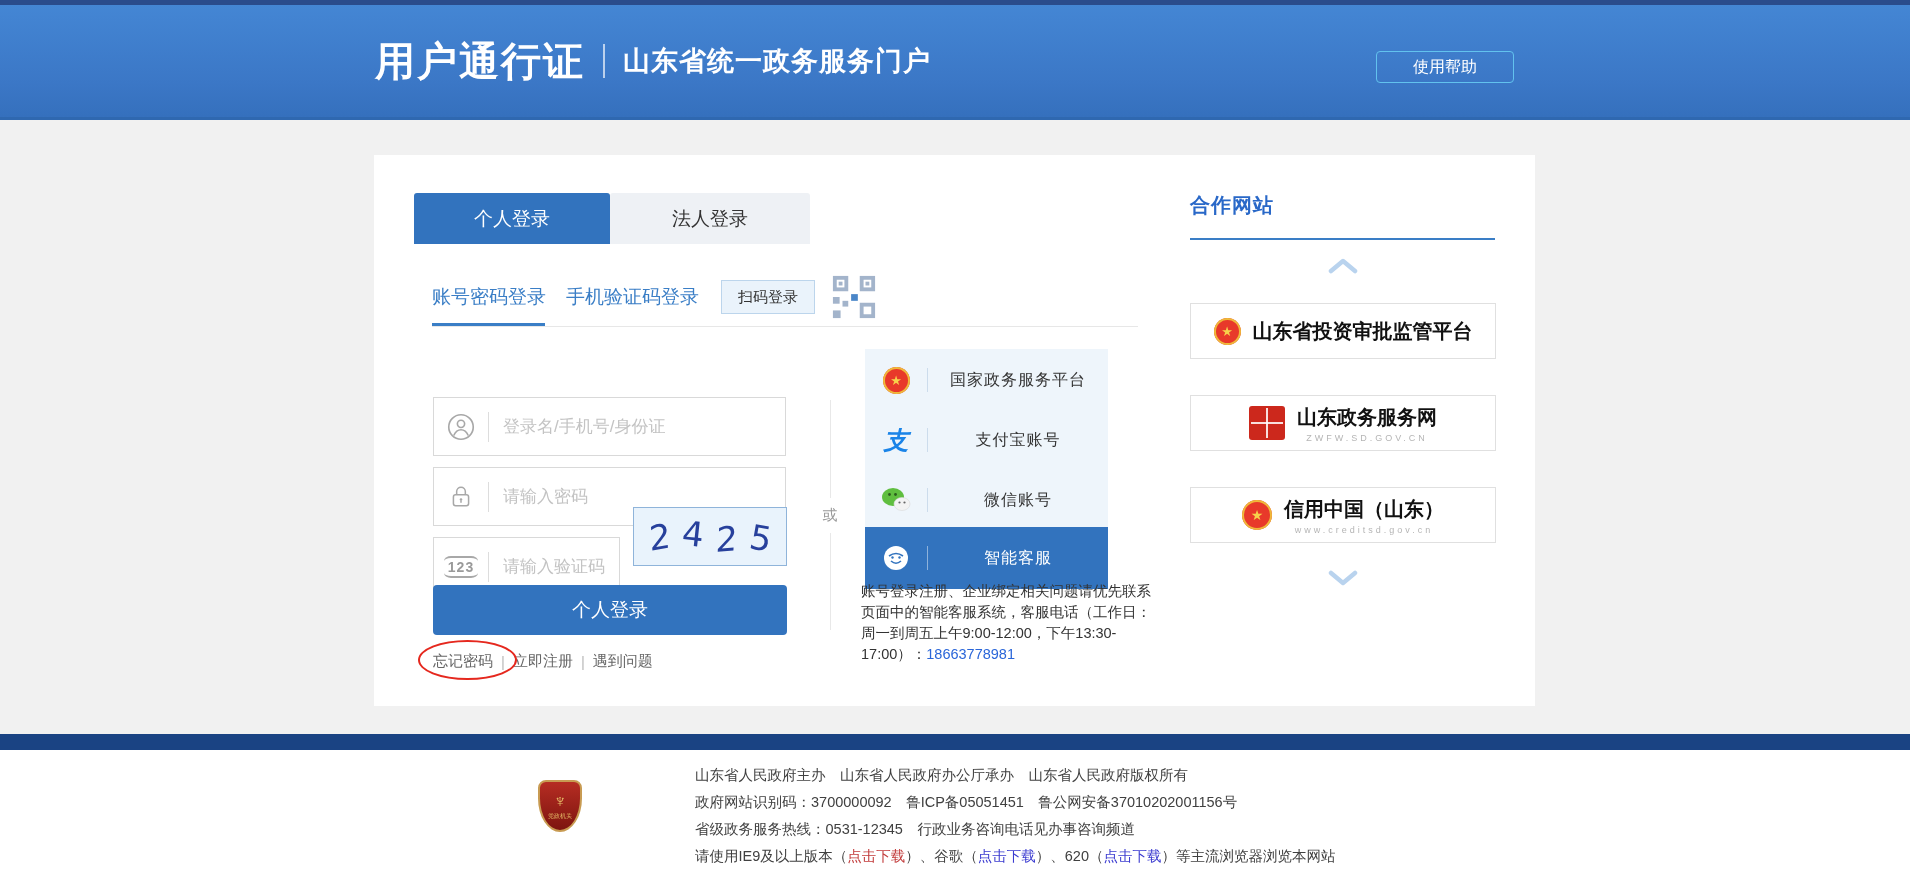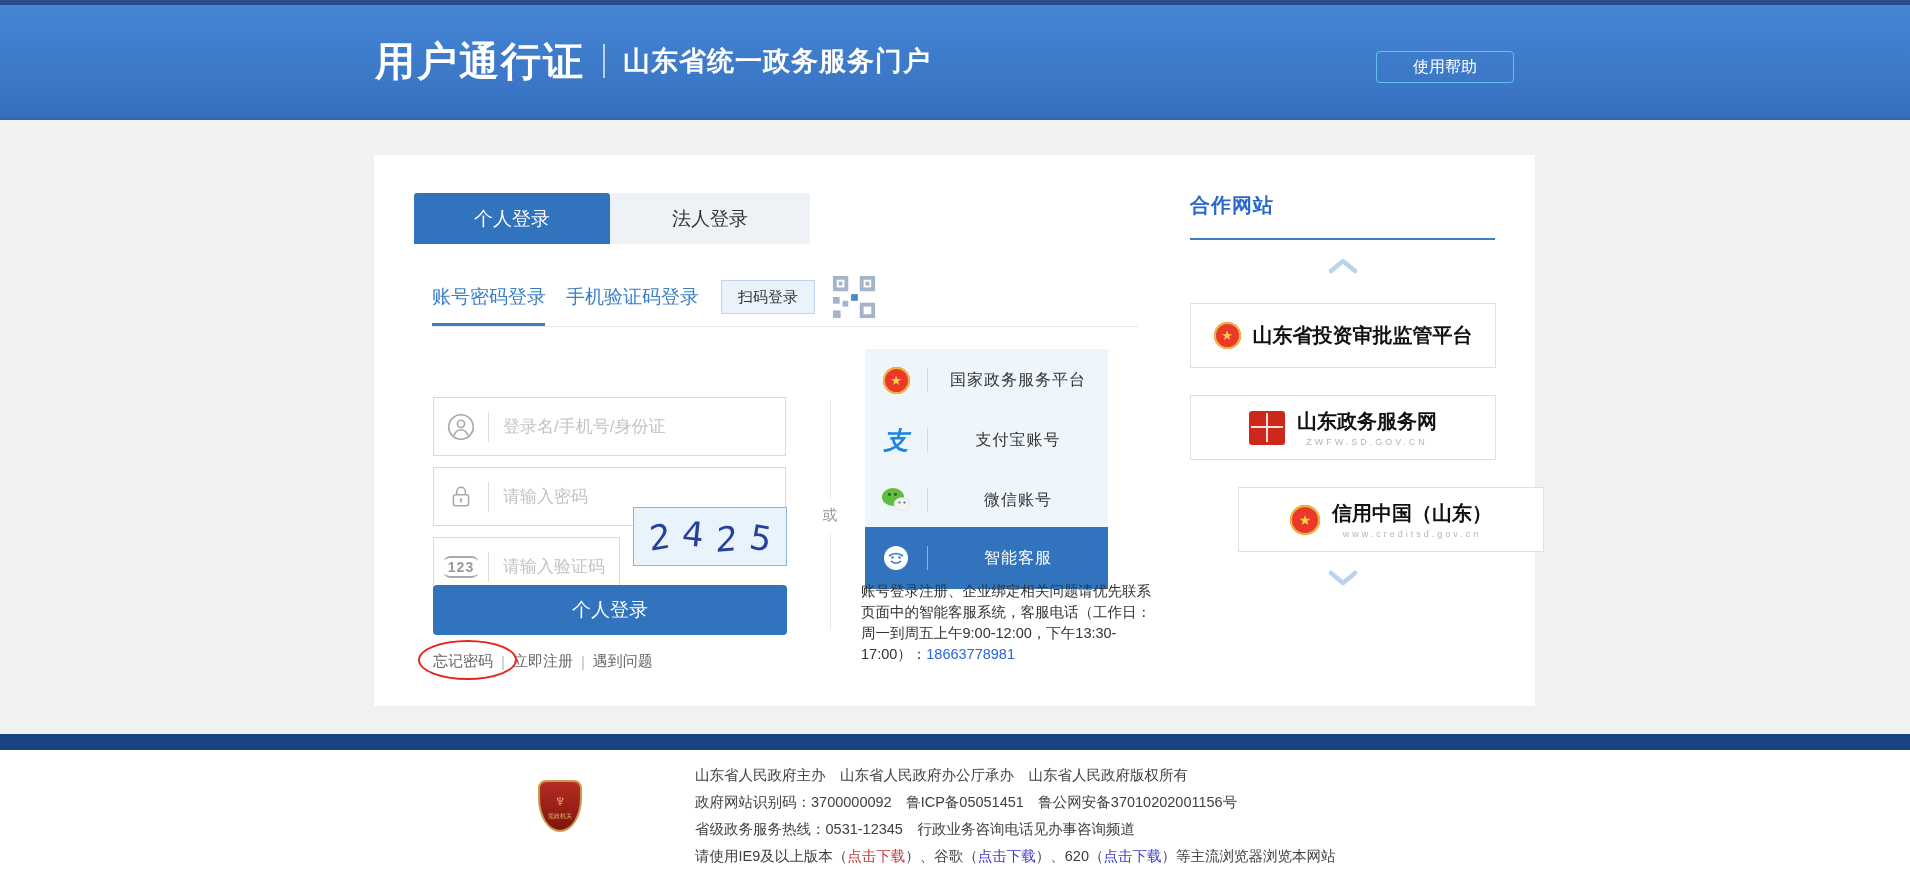--- a/index.html
+++ b/index.html
@@ -90,23 +90,23 @@
   .alipay-glyph { color:#1a84e8; font-size:25px; font-weight:bold; font-style:italic; line-height:1; }
 
   .service-note { position:absolute; left:487px; top:426px; width:292px; font-size:14.5px; color:#333; line-height:21px; }
   .service-phone { color:#2a66d9; cursor:pointer; }
 
   
   .partners-title { position:absolute; left:1190px; top:192px; font-size:20px; font-weight:bold; color:#2968c8; letter-spacing:1px; }
   .partners-underline { position:absolute; left:1190px; top:238px; width:305px; height:2px; background:#3a7ec6; }
   .chevron { position:absolute; left:1328px; width:30px; height:16px; cursor:pointer; }
   .chevron-up { top:258px; } .chevron-down { top:570px; }
-  .partner-card { position:absolute; left:1190px; width:306px; height:65px; background:#fff;
+  .partner-card { position:absolute; left:1190px; width:306px; height:56px; background:#fff;
     border:1px solid #e0e0e0; display:flex; align-items:center; justify-content:center; gap:12px; cursor:pointer; }
-  .pc-1 { top:303px; } .pc-2 { top:395px; } .pc-3 { top:487px;margin-left:48px; }
+  .pc-1 { top:303px; } .pc-2 { top:395px; } .pc-3 { top:487px; }
   .partner-name { font-family:"Liberation Serif","DejaVu Serif",serif; font-weight:bold; font-size:20px; color:#111; }
   .partner-sub { font-size:9px; color:#b5b5b5; letter-spacing:3px; margin-top:2px; text-align:center;
     font-family:"Liberation Sans","DejaVu Sans",sans-serif; }
   .partner-textcol { display:flex; flex-direction:column; align-items:center; }
 
   
   .emblem { width:27px; height:27px; border-radius:50%; background:radial-gradient(circle at 50% 45%, #e8392a 0 60%, #cf2418 100%);
     box-shadow:inset 0 0 0 2px #efb83a; position:relative; flex:0 0 auto; }
   .emblem::after { content:"★"; position:absolute; left:0; right:0; top:1px; text-align:center;
     color:#f7d24b; font-size:13px; line-height:25px; }

